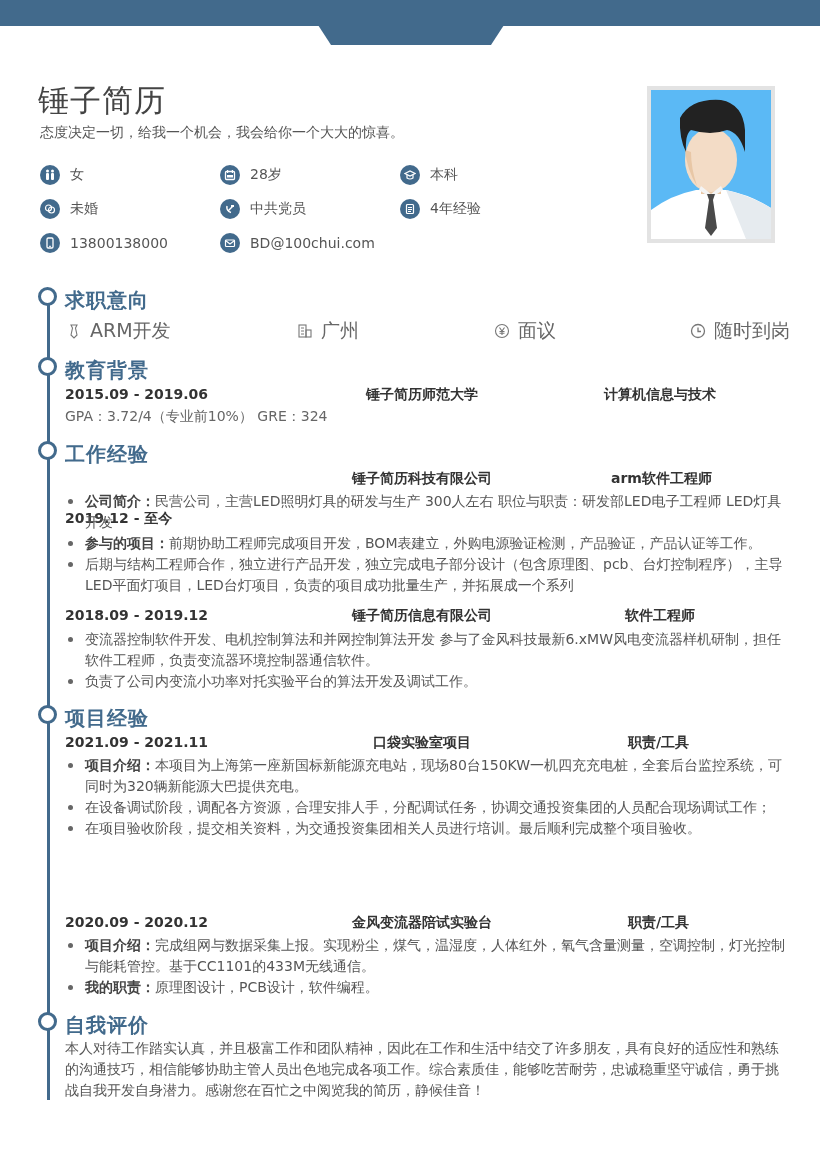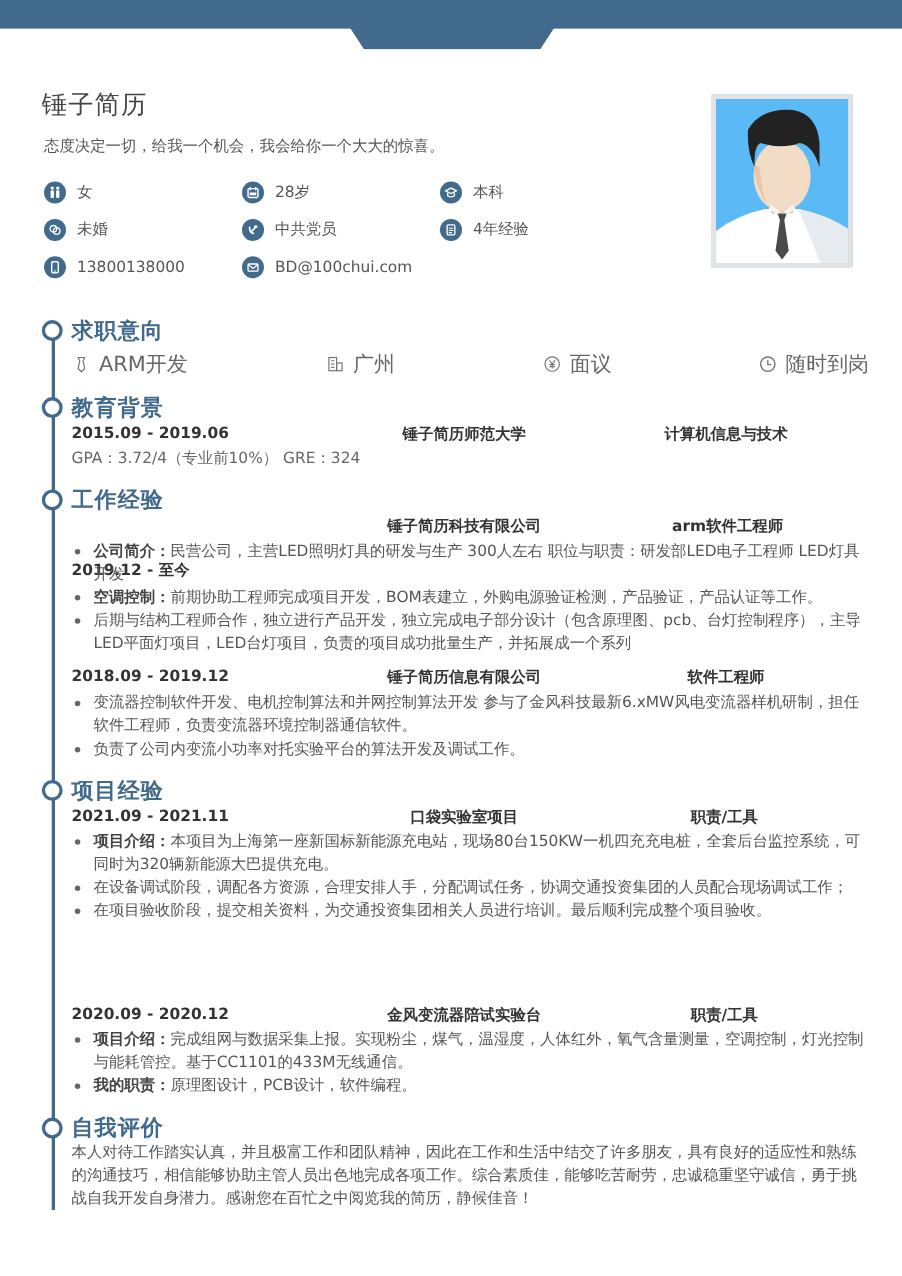--- a/index.html
+++ b/index.html
@@ -3,31 +3,31 @@
 <meta charset="utf-8">
 <style>
   * { box-sizing: border-box; margin: 0; padding: 0; }
   html, body { width: 820px; height: 1160px; background: #ffffff; overflow: hidden; }
   body { font-family: "DejaVu Sans", "Liberation Sans", sans-serif; color: #555; position: relative; }
 
   .topbar { position: absolute; left: 0; top: 0; width: 820px; height: 26px; background: #426a8c; }
   .topbar-tab { position: absolute; left: 318px; top: 25px; width: 186px; height: 20px; background: #426a8c;
     clip-path: polygon(0 0, 100% 0, 93% 100%, 7% 100%); }
 
-  .name { position: absolute; left: 38px; top: 80px; font-size: 23px; color: #444; font-weight: normal; letter-spacing: 1px; }
+  .name { position: absolute; left: 38px; top: 80px; font-size: 31px; color: #444; font-weight: normal; letter-spacing: 1px; }
   .motto { position: absolute; left: 40px; top: 124px; font-size: 14px; color: #555; }
   .info-item { position: absolute; display: flex; align-items: center; font-size: 14px; color: #555; }
   .info-icon { width: 20px; height: 20px; border-radius: 50%; background: #426a8c; color: #fff; display: flex;
     align-items: center; justify-content: center; margin-right: 10px; }
   .info-icon svg { width: 12px; height: 12px; }
 
   .photo { position: absolute; left: 647px; top: 86px; width: 128px; height: 157px; border: 4px solid #e3e3e3; background: #5bb9f5; overflow: hidden; }
 
   .timeline { position: absolute; left: 47px; top: 298px; width: 3px; height: 802px; background: #426a8c; }
-  .sec-head { position: absolute; left: 38px; display: flex; align-items: center; }
+  .sec-head { position: absolute; left: 38px; display: flex; align-items: flex-start; }
   .sec-dot { width: 19px; height: 19px; border: 3.5px solid #426a8c; border-radius: 50%; background: #fff; margin-right: 8px; }
   .sec-title { font-size: 20px; font-weight: bold; color: #426a8c; letter-spacing: 1px; }
 
   .row { position: absolute; left: 65px; width: 720px; font-size: 14px; color: #333; font-weight: bold; }
   .row span { position: absolute; top: 0; white-space: nowrap; }
 
   .intent-item { position: absolute; display: flex; align-items: center; font-size: 19px; color: #666; }
   .intent-item svg { width: 16px; height: 16px; margin-right: 8px; }
 
   .plain { position: absolute; left: 65px; font-size: 14px; color: #666; }
@@ -198,21 +198,21 @@
   <span class="sec-dot"></span>
   <span class="sec-title">工作经验</span>
 </div>
 <div class="row" style="top:470px;">
   <span style="left:0;margin-top:40px;">2019.12 - 至今</span>
   <span style="left:287px;">锤子简历科技有限公司</span>
   <span style="left:546px;">arm软件工程师</span>
 </div>
 <ul class="bul" style="top:491px;">
   <li><b>公司简介：</b><span>民营公司，主营LED照明灯具的研发与生产 300人左右 职位与职责：研发部LED电子工程师 LED灯具开发</span></li>
-  <li><b>空调控制：</b><span>前期协助工程师完成项目开发，BOM表建立，外购电源验证检测，产品验证，产品认证等工作。</span></li>
+  <li><b>参与的项目：</b><span>前期协助工程师完成项目开发，BOM表建立，外购电源验证检测，产品验证，产品认证等工作。</span></li>
   <li><span>后期与结构工程师合作，独立进行产品开发，独立完成电子部分设计（包含原理图、pcb、台灯控制程序），主导LED平面灯项目，LED台灯项目，负责的项目成功批量生产，并拓展成一个系列</span></li>
 </ul>
 
 <div class="row" style="top:607px;">
   <span style="left:0;">2018.09 - 2019.12</span>
   <span style="left:287px;">锤子简历信息有限公司</span>
   <span style="left:560px;">软件工程师</span>
 </div>
 <ul class="bul" style="top:629px;">
   <li><span>变流器控制软件开发、电机控制算法和并网控制算法开发 参与了金风科技最新6.xMW风电变流器样机研制，担任软件工程师，负责变流器环境控制器通信软件。</span></li>

